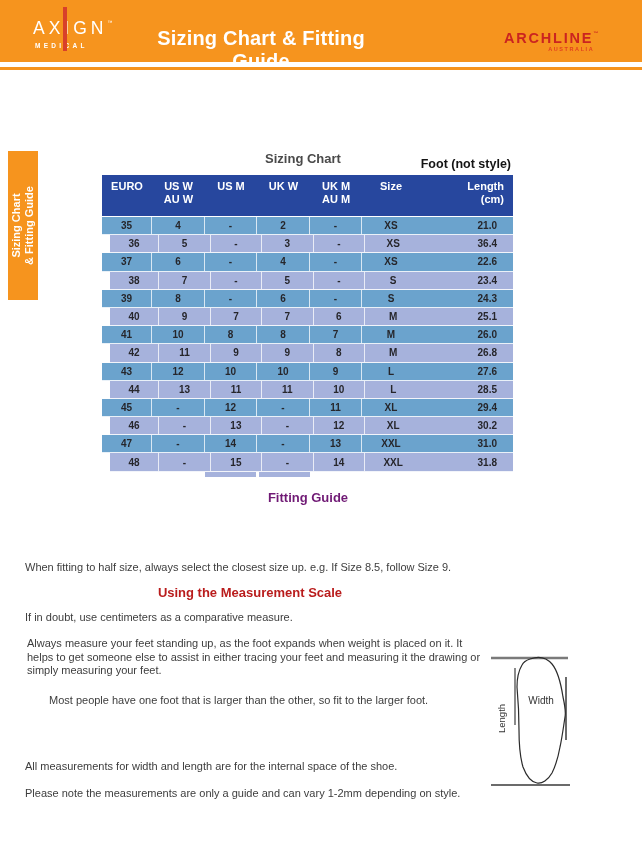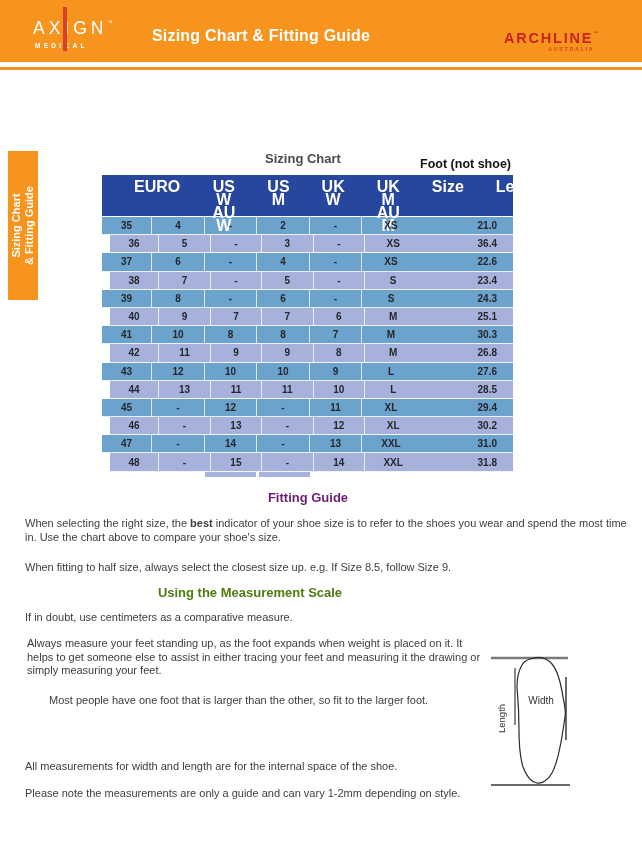--- a/index.html
+++ b/index.html
@@ -13,46 +13,46 @@
 
   
   #axign{left:33px;top:13px;color:#fff;}
   #axign .name{font-size:17.5px;letter-spacing:4px;font-weight:400;line-height:18px;position:relative;display:inline-block;}
   #axign .tm{font-size:5px;vertical-align:10px;letter-spacing:0;}
   #axign .sub{font-size:6.5px;letter-spacing:3.3px;font-weight:700;margin-top:4px;padding-left:2px;}
   #axign .redline{position:absolute;left:29.5px;top:-6px;width:4.5px;height:44px;background:var(--axign-red);}
 
   
   #page-title{left:130px;top:27px;width:262px;text-align:center;color:#fff;
-              font-size:16px;font-weight:700;letter-spacing:0.2px;}
+              font-size:20px;font-weight:700;letter-spacing:0.2px;}
 
   
   #archline{left:504px;top:26px;text-align:right;}
   #archline .name{font-size:14.5px;font-weight:700;letter-spacing:1.8px;color:var(--brand-red);line-height:14px;}
   #archline .tm{font-size:5px;vertical-align:8px;color:var(--brand-red);letter-spacing:0;}
   #archline .sub{font-size:5.5px;font-weight:700;letter-spacing:1.6px;color:var(--aus-red);margin-top:1px;padding-right:4px;}
 
   
   #side-tab{left:8px;top:151px;width:30px;height:149px;background:var(--orange);}
   #side-tab .rot{position:absolute;left:-40px;top:61px;width:110px;height:27px;
                  transform:rotate(-90deg);text-align:center;color:#fff;
                  font-size:11px;font-weight:700;line-height:13px;white-space:nowrap;}
 
   
   .h-center{font-size:13px;font-weight:700;color:#4a4a4a;text-align:center;}
   #chart-heading{left:153px;top:151px;width:300px;}
   #foot-note{left:391px;top:157px;width:120px;text-align:right;font-size:12.5px;font-weight:700;color:#141414;}
   #fitting-heading{left:158px;top:490px;width:300px;color:#701a75;}
-  #measure-heading{left:50px;top:585px;width:400px;color:#4d7c0f;}
+  #measure-heading{left:50px;top:585px;width:400px;color:#b91c1c;}
 
   
   #sizing-table{left:102px;top:175px;width:411px;}
   #sizing-table .thead{display:flex;height:42px;background:var(--navy);box-sizing:border-box;border-bottom:1px solid #fff;}
   #sizing-table .th{box-sizing:border-box;padding-top:5px;text-align:center;color:#fff;
-                    font-size:16px;font-weight:700;line-height:13px;white-space:pre-line;margin-left:32px;}
+                    font-size:11px;font-weight:700;line-height:13px;white-space:pre-line;}
   #sizing-table .tr{display:flex;height:18.2px;box-sizing:border-box;border-bottom:1px solid rgba(255,255,255,0.85);}
   #sizing-table .tr.dark{background:var(--row-dark);}
   #sizing-table .tr.light{background:var(--row-light);margin-left:8px;}
   #sizing-table .td{box-sizing:border-box;display:flex;align-items:center;justify-content:center;
                     font-size:10px;font-weight:700;color:#26262b;}
   #sizing-table .td.c0,#sizing-table .td.c1,#sizing-table .td.c2,#sizing-table .td.c3,#sizing-table .td.c4{
                     border-right:1px solid rgba(255,255,255,0.75);}
   .c0{width:50px;} .c1{width:53px;} .c2{width:52px;} .c3{width:53px;} .c4{width:52px;} .c5{width:58px;} .c6{width:93px;}
   #sizing-table .th.c6{text-align:right;padding-right:9px;}
   #sizing-table .td.c6{justify-content:flex-end;padding-right:16px;}
@@ -96,21 +96,21 @@
   <div class="abs" id="rule"></div>
 
   <div class="abs" id="side-tab">
     <div class="rot">
       <span style="display:block">Sizing Chart</span>
       <span style="display:block">&amp; Fitting Guide</span>
     </div>
   </div>
 
   <div class="abs h-center" id="chart-heading">Sizing Chart</div>
-  <div class="abs" id="foot-note">Foot (not shoe)</div>
+  <div class="abs" id="foot-note">Foot (not style)</div>
 
   <div class="abs" id="sizing-table">
     <div class="thead">
         <div class="th c0">EURO</div>
         <div class="th c1">US W
 AU W</div>
         <div class="th c2">US M</div>
         <div class="th c3">UK W</div>
         <div class="th c4">UK M
 AU M</div>
@@ -173,21 +173,21 @@
           <div class="td c5">M</div>
           <div class="td c6">25.1</div>
         </div>
         <div class="tr dark">
           <div class="td c0">41</div>
           <div class="td c1">10</div>
           <div class="td c2">8</div>
           <div class="td c3">8</div>
           <div class="td c4">7</div>
           <div class="td c5">M</div>
-          <div class="td c6">30.3</div>
+          <div class="td c6">26.0</div>
         </div>
         <div class="tr light">
           <div class="td c0">42</div>
           <div class="td c1">11</div>
           <div class="td c2">9</div>
           <div class="td c3">9</div>
           <div class="td c4">8</div>
           <div class="td c5">M</div>
           <div class="td c6">26.8</div>
         </div>
@@ -245,21 +245,20 @@
           <div class="td c5">XXL</div>
           <div class="td c6">31.8</div>
         </div>
       </div>
   </div>
   <div class="abs edge-artifact" style="left:205px;width:51px;"></div>
   <div class="abs edge-artifact" style="left:259px;width:51px;"></div>
 
   <div class="abs h-center" id="fitting-heading">Fitting Guide</div>
 
-  <div class="abs para" id="p-fit1"><span>When selecting the right size, the </span><span class="bold">best</span><span> indicator of your shoe size is to refer to the shoes you wear and spend the most time in. Use the chart above to compare your shoe's size.</span></div>
   <div class="abs para" id="p-fit2">When fitting to half size, always select the closest size up. e.g. If Size 8.5, follow Size 9.</div>
 
   <div class="abs h-center" id="measure-heading">Using the Measurement Scale</div>
   <div class="abs para" id="p-m1">If in doubt, use centimeters as a comparative measure.</div>
   <div class="abs para" id="p-m2">Always measure your feet standing up, as the foot expands when weight is placed on it. It helps to get someone else to assist in either tracing your feet and measuring it the drawing or simply measuring your feet.</div>
   <div class="abs para" id="p-m3">Most people have one foot that is larger than the other, so fit to the larger foot.</div>
   <div class="abs para" id="p-m4">All measurements for width and length are for the internal space of the shoe.</div>
   <div class="abs para" id="p-m5">Please note the measurements are only a guide and can vary 1-2mm depending on style.</div>
 
   <svg class="abs" id="foot-diagram" viewBox="0 0 115 145" xmlns="http://www.w3.org/2000/svg">

